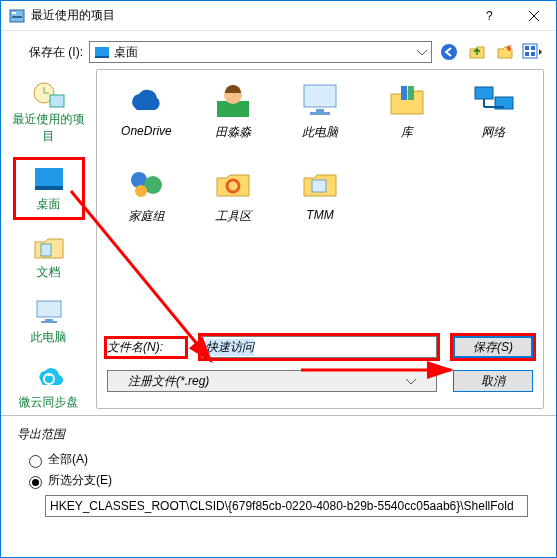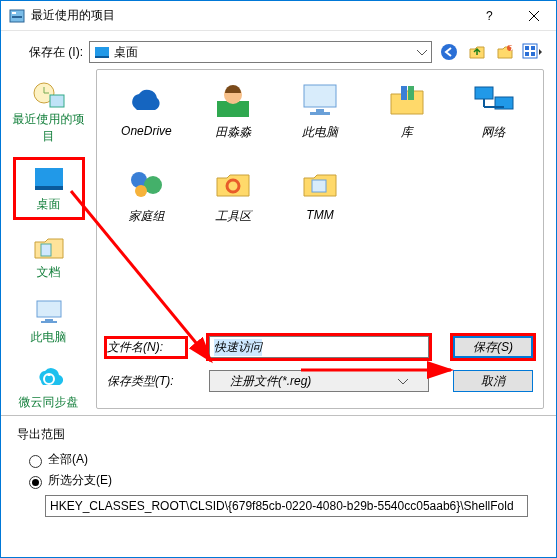--- a/index.html
+++ b/index.html
@@ -25,31 +25,31 @@
   .place .lbl { text-align: center; font-size: 12px; color: #15803d; }
   .place.hl { border: 3px solid red; }
   
   .main { flex: 1; border: 1px solid #bbb; border-radius: 2px; margin: 0 12px 6px 0; display: flex; flex-direction: column; font-style: italic; }
   .filegrid { flex: 1; padding: 10px 8px; display: grid; grid-template-columns: repeat(5, 1fr); grid-auto-rows: 80px; gap: 4px; align-content: start; }
   .fileitem { display: flex; flex-direction: column; align-items: center; gap: 4px; }
   .fileitem .ic { width: 44px; height: 40px; display: flex; align-items: center; justify-content: center; }
   .fileitem .lbl { text-align: center; font-size: 12px; }
   
   .bottom-fields { padding: 6px 10px 10px 10px; }
-  .field-row { display: flex; align-items: center; gap: 24px; margin-bottom: 6px; margin-top: 12px; }
+  .field-row { display: flex; align-items: center; gap: 16px; margin-bottom: 6px; margin-top: 12px; }
   .field-row .flabel { width: 78px; }
   .field-row .finput { flex: 1; height: 22px; border: 1px solid #7a7a7a; background: #fff; padding: 0 4px; display: flex; align-items: center; }
   .field-row .fcombo { flex: 1; height: 22px; border: 1px solid #7a7a7a; background: #efefef; padding: 0 20px; display: flex; align-items: center; }
   .field-row .chev { margin-left: auto; }
   .btn { width: 80px; height: 22px; border: 1px solid #0078d7; background: #e1e1e1; display: flex; align-items: center; justify-content: center; }
   .btn.default { box-shadow: inset 0 0 0 1px #0078d7; }
   .hl-red { outline: 3px solid red; outline-offset: 0; }
   
   .export-range { border-top: 1px solid #c0c0c0; padding: 10px 16px 12px 16px; }
-  .export-range .legend { margin-bottom: 8px; }
+  .export-range .legend { margin-bottom: 8px; font-style: italic; }
   .radio-row { display: flex; align-items: flex-end; gap: 6px; margin: 4px 0 4px 12px; }
   .radio { width: 13px; height: 13px; border: 1px solid #333; border-radius: 50%; display: flex; align-items: center; justify-content: center; background: #fff; }
   .radio.sel::after { content: ""; width: 7px; height: 7px; background: #000; border-radius: 50%; }
   .branch-input { margin: 6px 0 0 28px; width: calc(100% - 40px); height: 22px; border: 1px solid #7a7a7a; overflow: hidden; white-space: nowrap; display: flex; align-items: center; padding: 0 4px; }
 
   
   .arrow-svg { position: absolute; pointer-events: none; }
 </style>
 </head>
 <body>
@@ -263,21 +263,20 @@
       <div class="field-row">
         <span class="flabel hl-red">文件名(N):</span>
         <div class="finput hl-red">
           <span style="background:#cde8ff;">快速访问</span>
         </div>
         <div class="btn default hl-red">
           <span>保存(S)</span>
         </div>
       </div>
       <div class="field-row">
-        <span class="flabel">保存类型(T):</span>
         <div class="fcombo">
           <span>注册文件(*.reg)</span>
           <span class="chev"><svg width="10" height="6" viewBox="0 0 10 6">
                 <path d="M0 0 L5 5 L10 0" fill="none" stroke="#555"></path>
               </svg></span>
         </div>
         <div class="btn">
           <span>取消</span>
         </div>
       </div>

